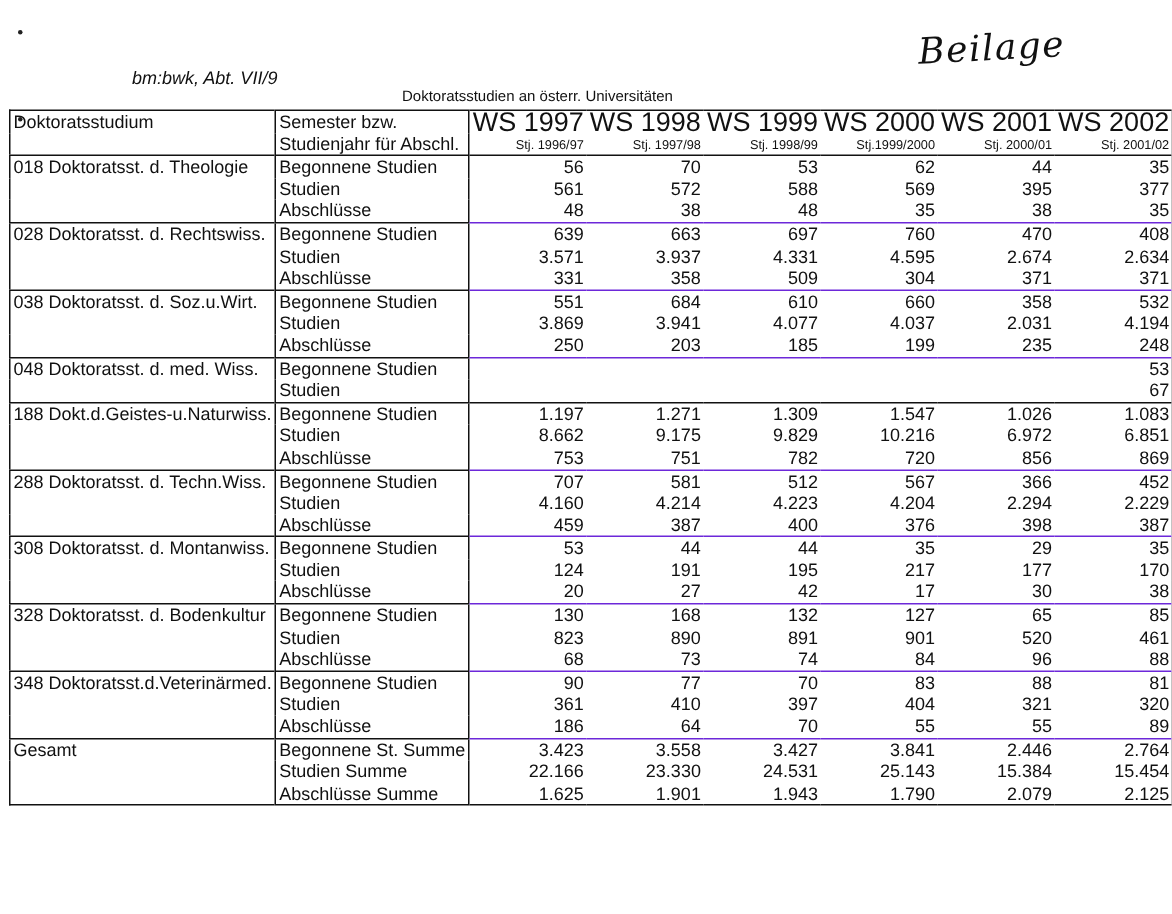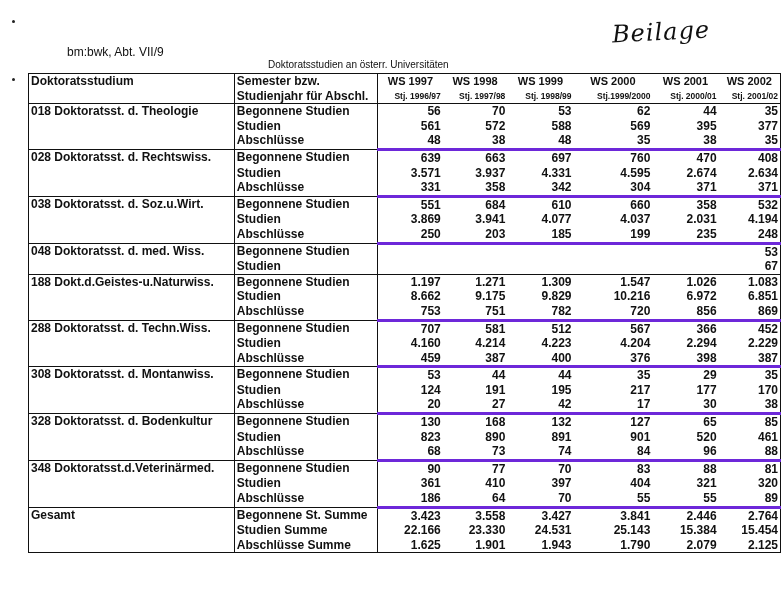--- a/index.html
+++ b/index.html
@@ -1,34 +1,34 @@
 <!DOCTYPE html>
 <html><head>
   <meta charset="utf-8">
   <style>
     html, body { margin: 0; padding: 0; background: #ffffff; }
     body { width: 781px; height: 609px; position: relative; overflow: hidden;
            font-family: "Liberation Sans", sans-serif; color: #111; }
     .dot { position: absolute; width: 3px; height: 3px; background: #222; border-radius: 50%; }
     .handwriting { position: absolute; left: 612px; top: 18px; font-family: "DejaVu Serif", serif;
                    font-style: italic; font-size: 24px; color: #111; letter-spacing: 1px; transform: rotate(-3deg); }
-    .dept { position: absolute; left: 67px; top: 45px; font-size: 12px; }
+    .dept { position: absolute; left: 88px; top: 45px; font-size: 12px; font-style: italic; }
     .title { position: absolute; left: 268px; top: 59px; font-size: 10px; font-weight: normal; }
-    table.main { position: absolute; left: 28px; top: 73px; border-collapse: collapse;
-                 font-size: 12px; line-height: 14.6px; font-weight: bold; }
+    table.main { position: absolute; left: 6px; top: 73px; border-collapse: collapse;
+                 font-size: 12px; line-height: 14.6px; }
     table.main td { padding: 0 2px; vertical-align: top; white-space: nowrap; }
     table.main { border: 1.5px solid #111; }
     .c-name { width: 205px; border-right: 1.5px solid #111; }
     .c-type { width: 140px; border-right: 1.5px solid #111; }
     .c-val { text-align: right; }
     .w1 { width: 64px; } .w2 { width: 64px; } .w3 { width: 66px; } .w4 { width: 80px; } .w5 { width: 66px; } .w6 { width: 60px; }
     tr.grp-first td { border-top: 1.5px solid #111; }
-    tr.hdr1 td.c-val { text-align: center; font-size: 11px; }
+    tr.hdr1 td.c-val { text-align: center; font-size: 18px; }
     tr.hdr2 td.c-val { text-align: right; font-size: 8.5px; }
-    tr.abs td.c-val { border-bottom: 3px solid #6d28d9; }
+    tr.abs td.c-val { border-bottom: 1px solid #6d28d9; }
   </style>
 </head>
 <body>
 
 <div class="dot" style="left:12px;top:20px;"></div>
 <div class="dot" style="left:12px;top:78px;"></div>
 
 <div class="handwriting">Beilage</div>
 <div class="dept">bm:bwk, Abt. VII/9</div>
 <div class="title">Doktoratsstudien an österr. Universitäten</div>
@@ -98,21 +98,21 @@
         <td class="c-val">3.937</td>
         <td class="c-val">4.331</td>
         <td class="c-val">4.595</td>
         <td class="c-val">2.674</td>
         <td class="c-val">2.634</td>
       </tr>
       <tr class="abs">
         <td class="c-type">Abschlüsse</td>
         <td class="c-val">331</td>
         <td class="c-val">358</td>
-        <td class="c-val">342</td>
+        <td class="c-val">509</td>
         <td class="c-val">304</td>
         <td class="c-val">371</td>
         <td class="c-val">371</td>
       </tr>
       <tr class="grp-first">
         <td class="c-name" rowspan="3">038 Doktoratsst. d. Soz.u.Wirt.</td>
         <td class="c-type">Begonnene Studien</td>
         <td class="c-val">551</td>
         <td class="c-val">684</td>
         <td class="c-val">610</td>

